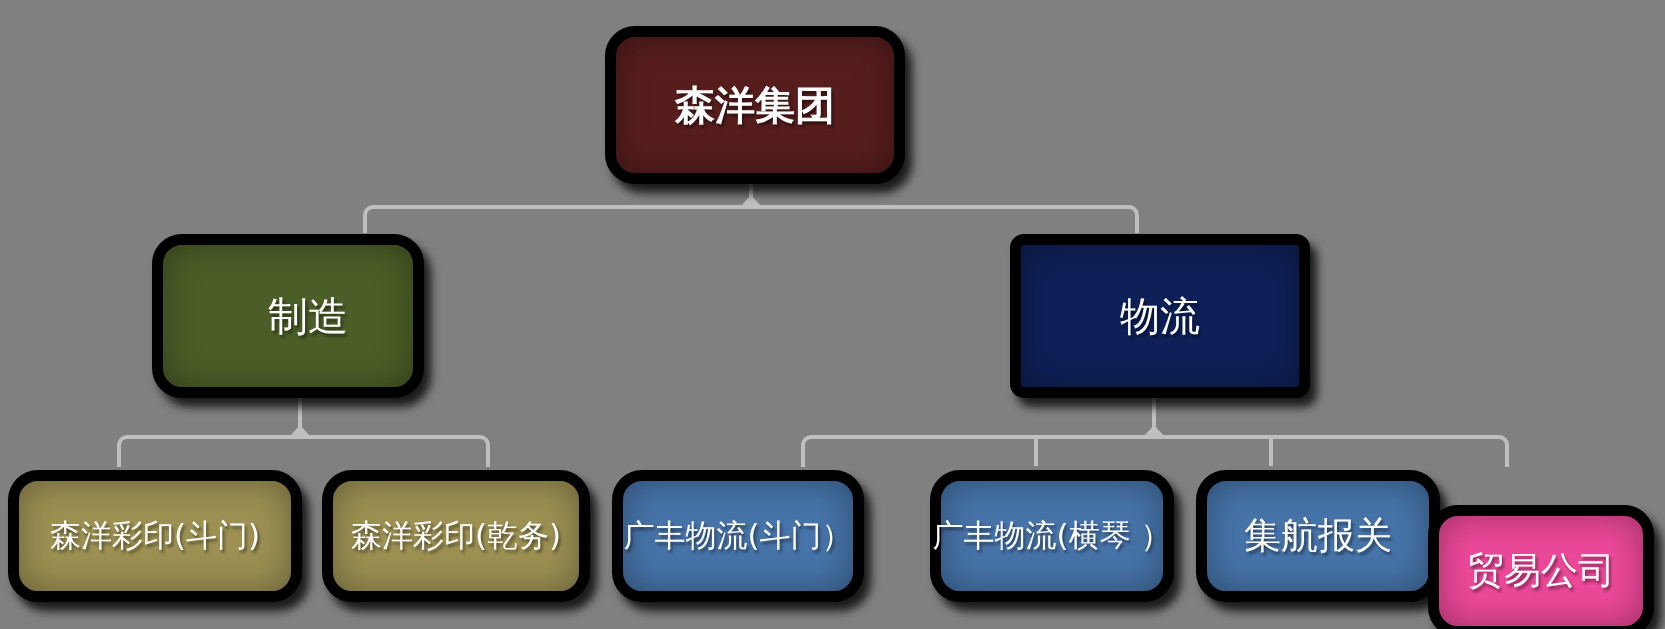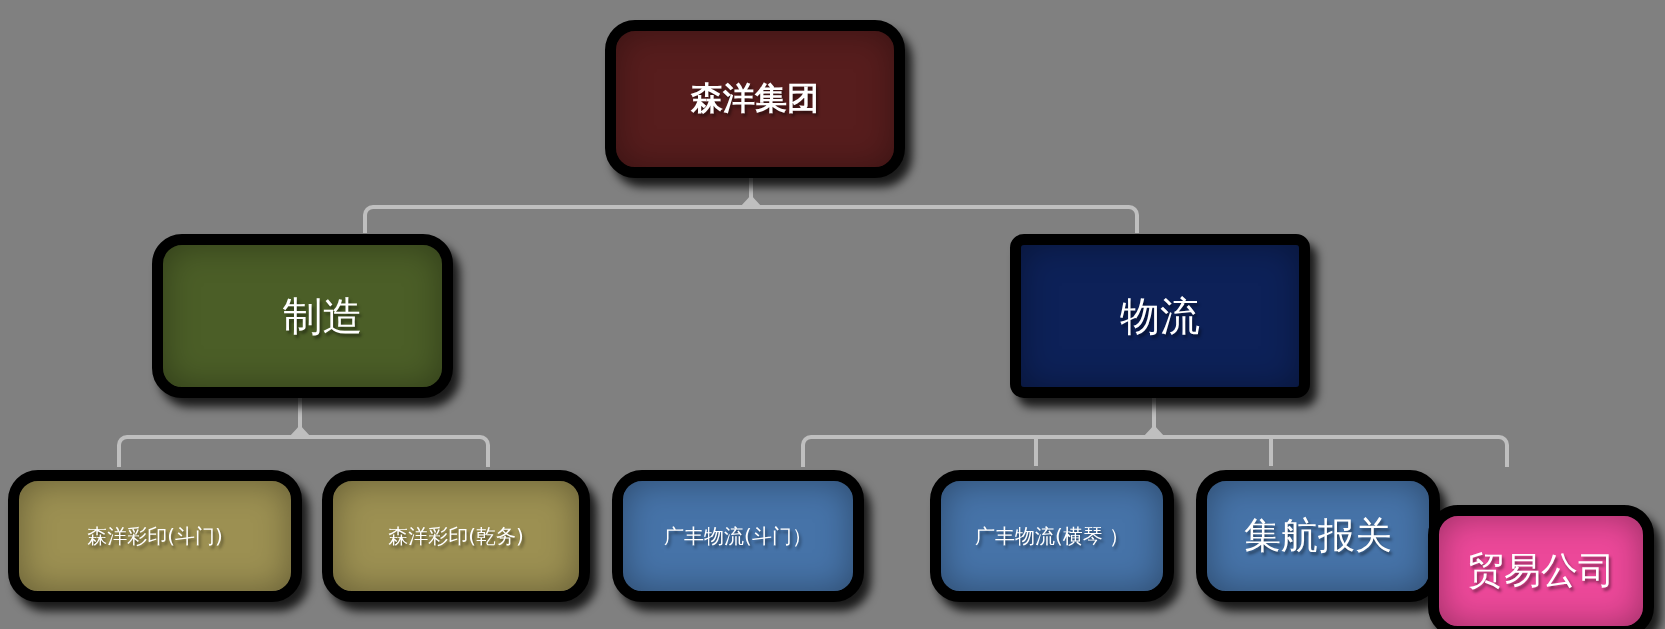--- a/index.html
+++ b/index.html
@@ -24,24 +24,24 @@
     box-shadow: 7px 9px 10px rgba(0,0,0,0.80),
                 inset 0 0 34px rgba(0,0,0,0.35);
     display: flex;
     align-items: center;
     justify-content: center;
     color: #ffffff;
     text-shadow: 2px 3px 3px rgba(0,0,0,0.45);
     text-align: center;
     white-space: nowrap;
   }
-  .node-root          { left: 605px;  top: 20px;   width: 300px; height: 158px; font-size: 32px; font-weight: bold; }
-  .node-manufacturing { left: 152px;  top: 234px; width: 301px; height: 164px; font-size: 40px; padding-left: 40px; }
+  .node-root          { left: 605px;  top: 26px;   width: 300px; height: 158px; font-size: 40px; font-weight: bold; }
+  .node-manufacturing { left: 152px;  top: 234px; width: 272px; height: 164px; font-size: 40px; padding-left: 40px; }
   .node-logistics     { left: 1010px; top: 234px; width: 300px; height: 164px; font-size: 40px; }
-  .node-leaf          { top: 470px; height: 132px; font-size: 20px; }
+  .node-leaf          { top: 470px; height: 132px; font-size: 31px; }
   .node-leaf-a { left: 8px;    width: 294px; }
   .node-leaf-b { left: 322px;  width: 268px; }
   .node-leaf-c { left: 612px;  width: 252px; }
   .node-leaf-d { left: 914px;  width: 244px; }
   .node-leaf-e { left: 1174px; width: 244px; font-size: 37px; margin-left: 22px; }
   .node-leaf-f { left: 1428px; width: 226px; font-size: 37px; }
   
   .conn { position: absolute; background: #bfbfbf; }
   .conn-stub { width: 4px; }
   .stub-root { left: 749px;  top: 166px; height: 41px; }

